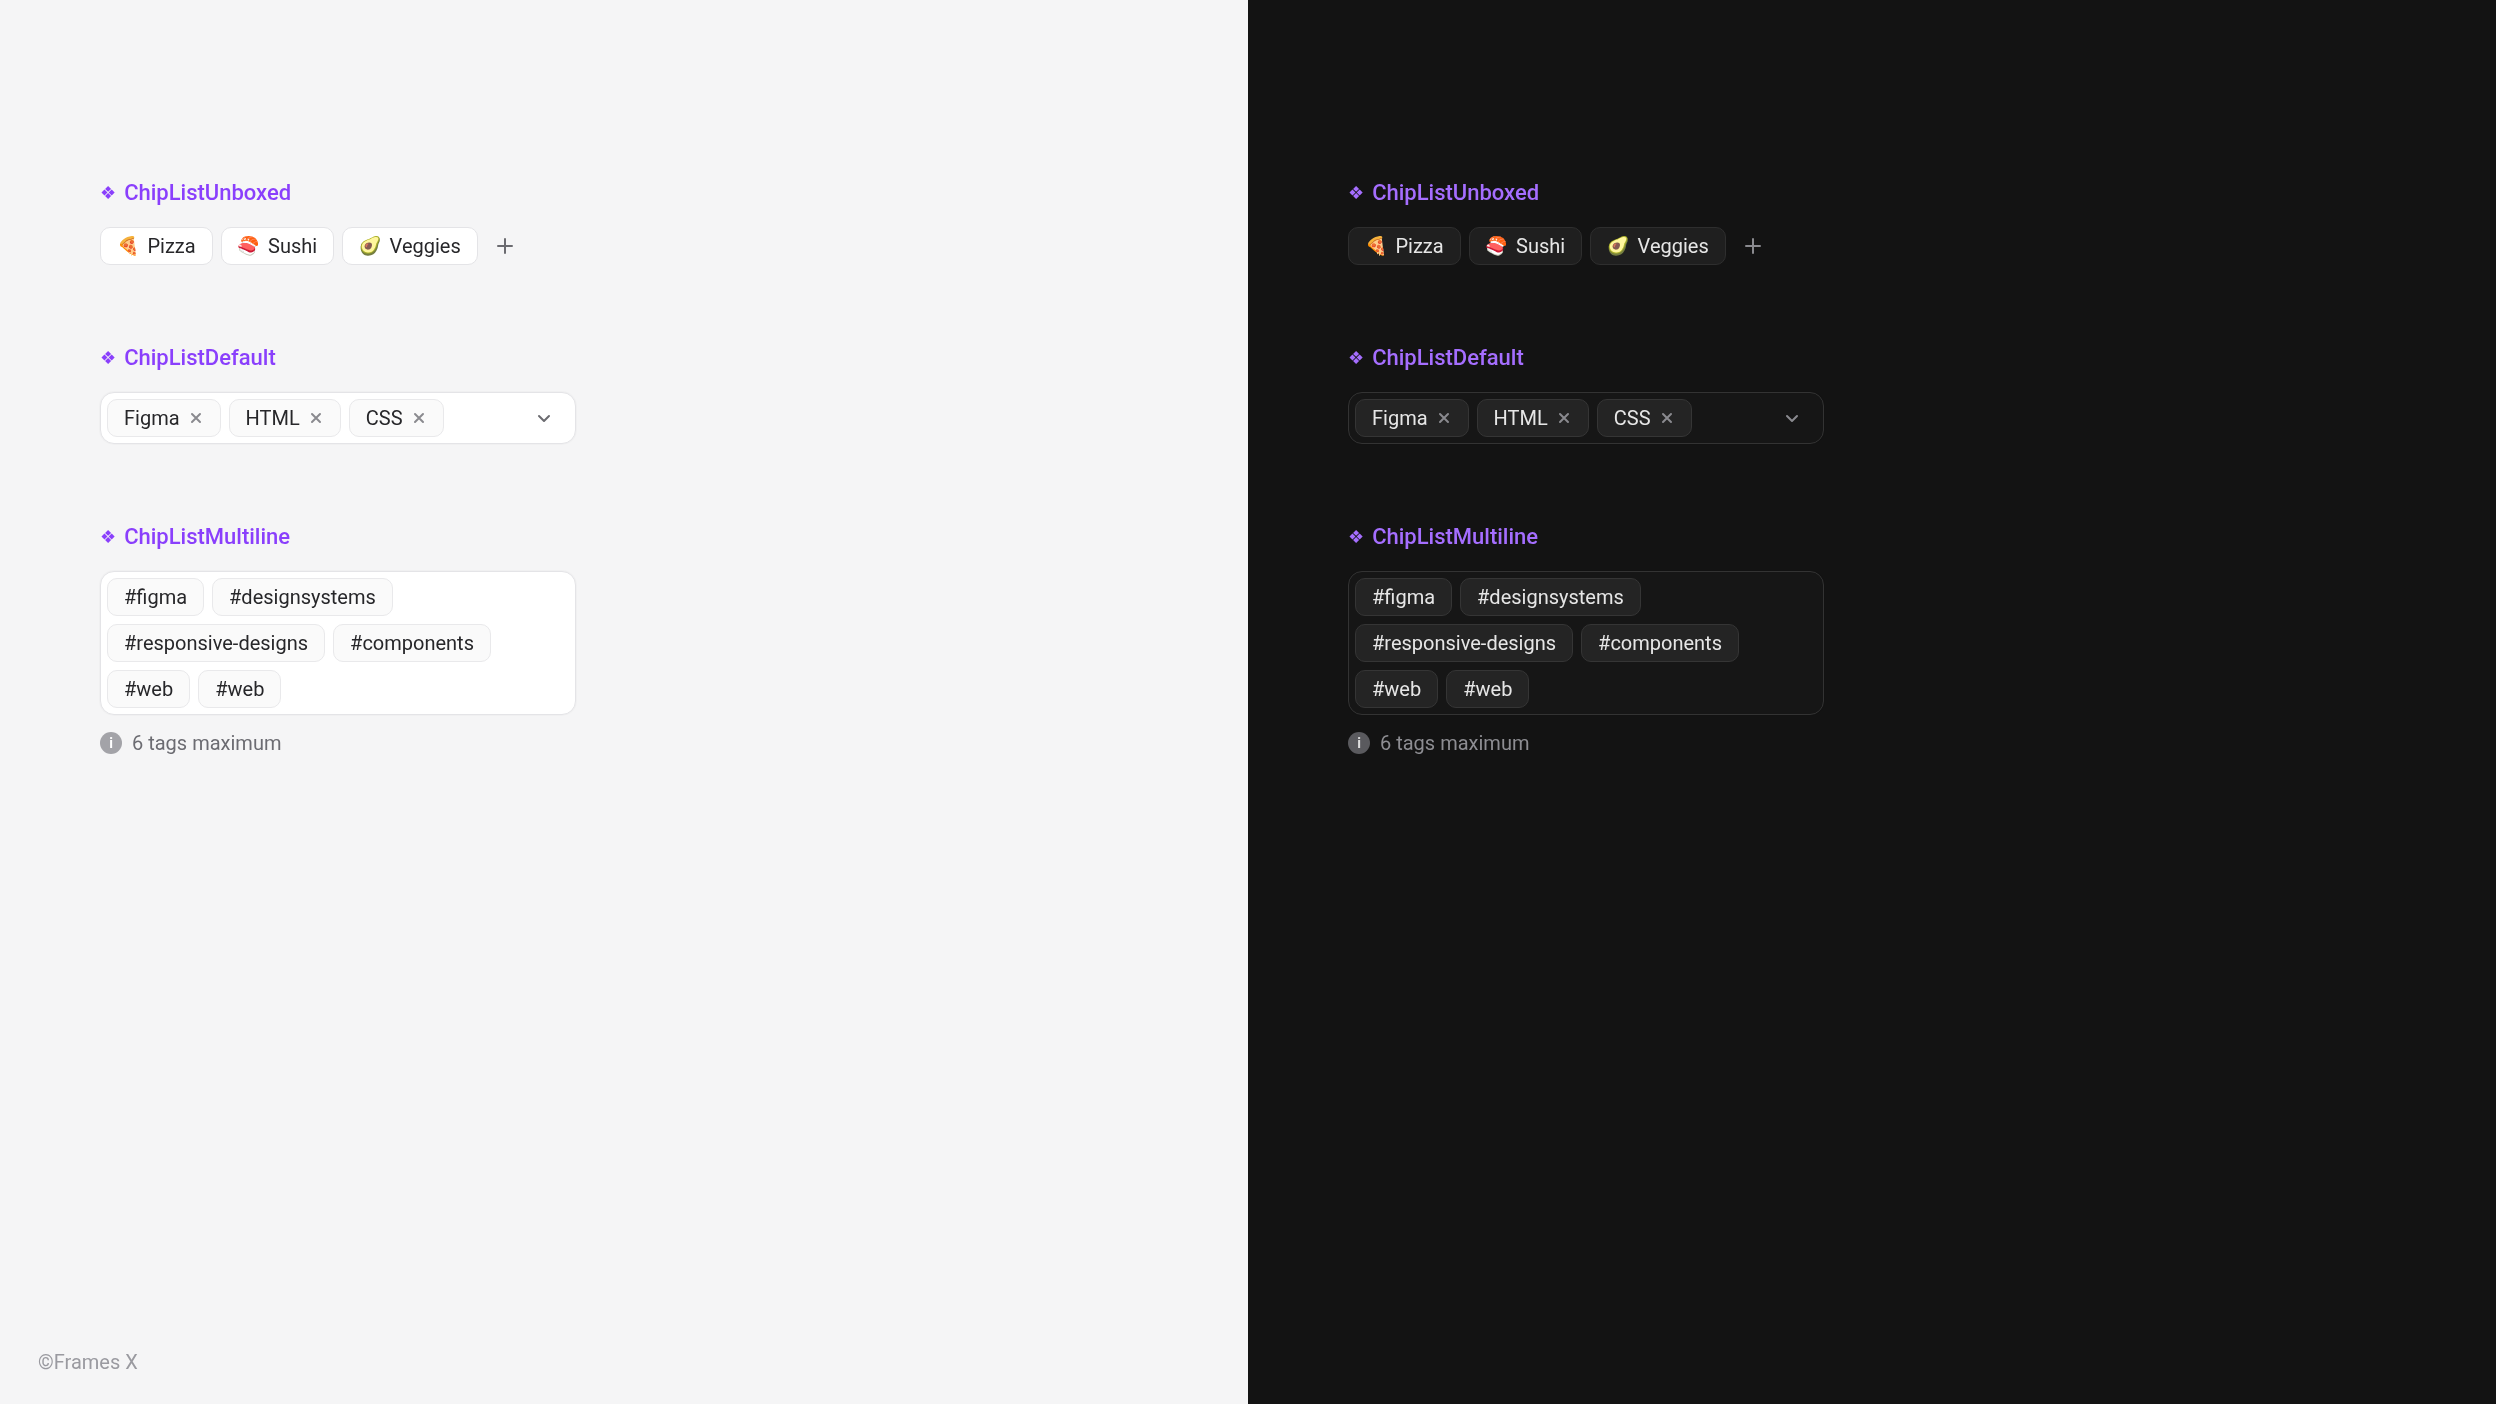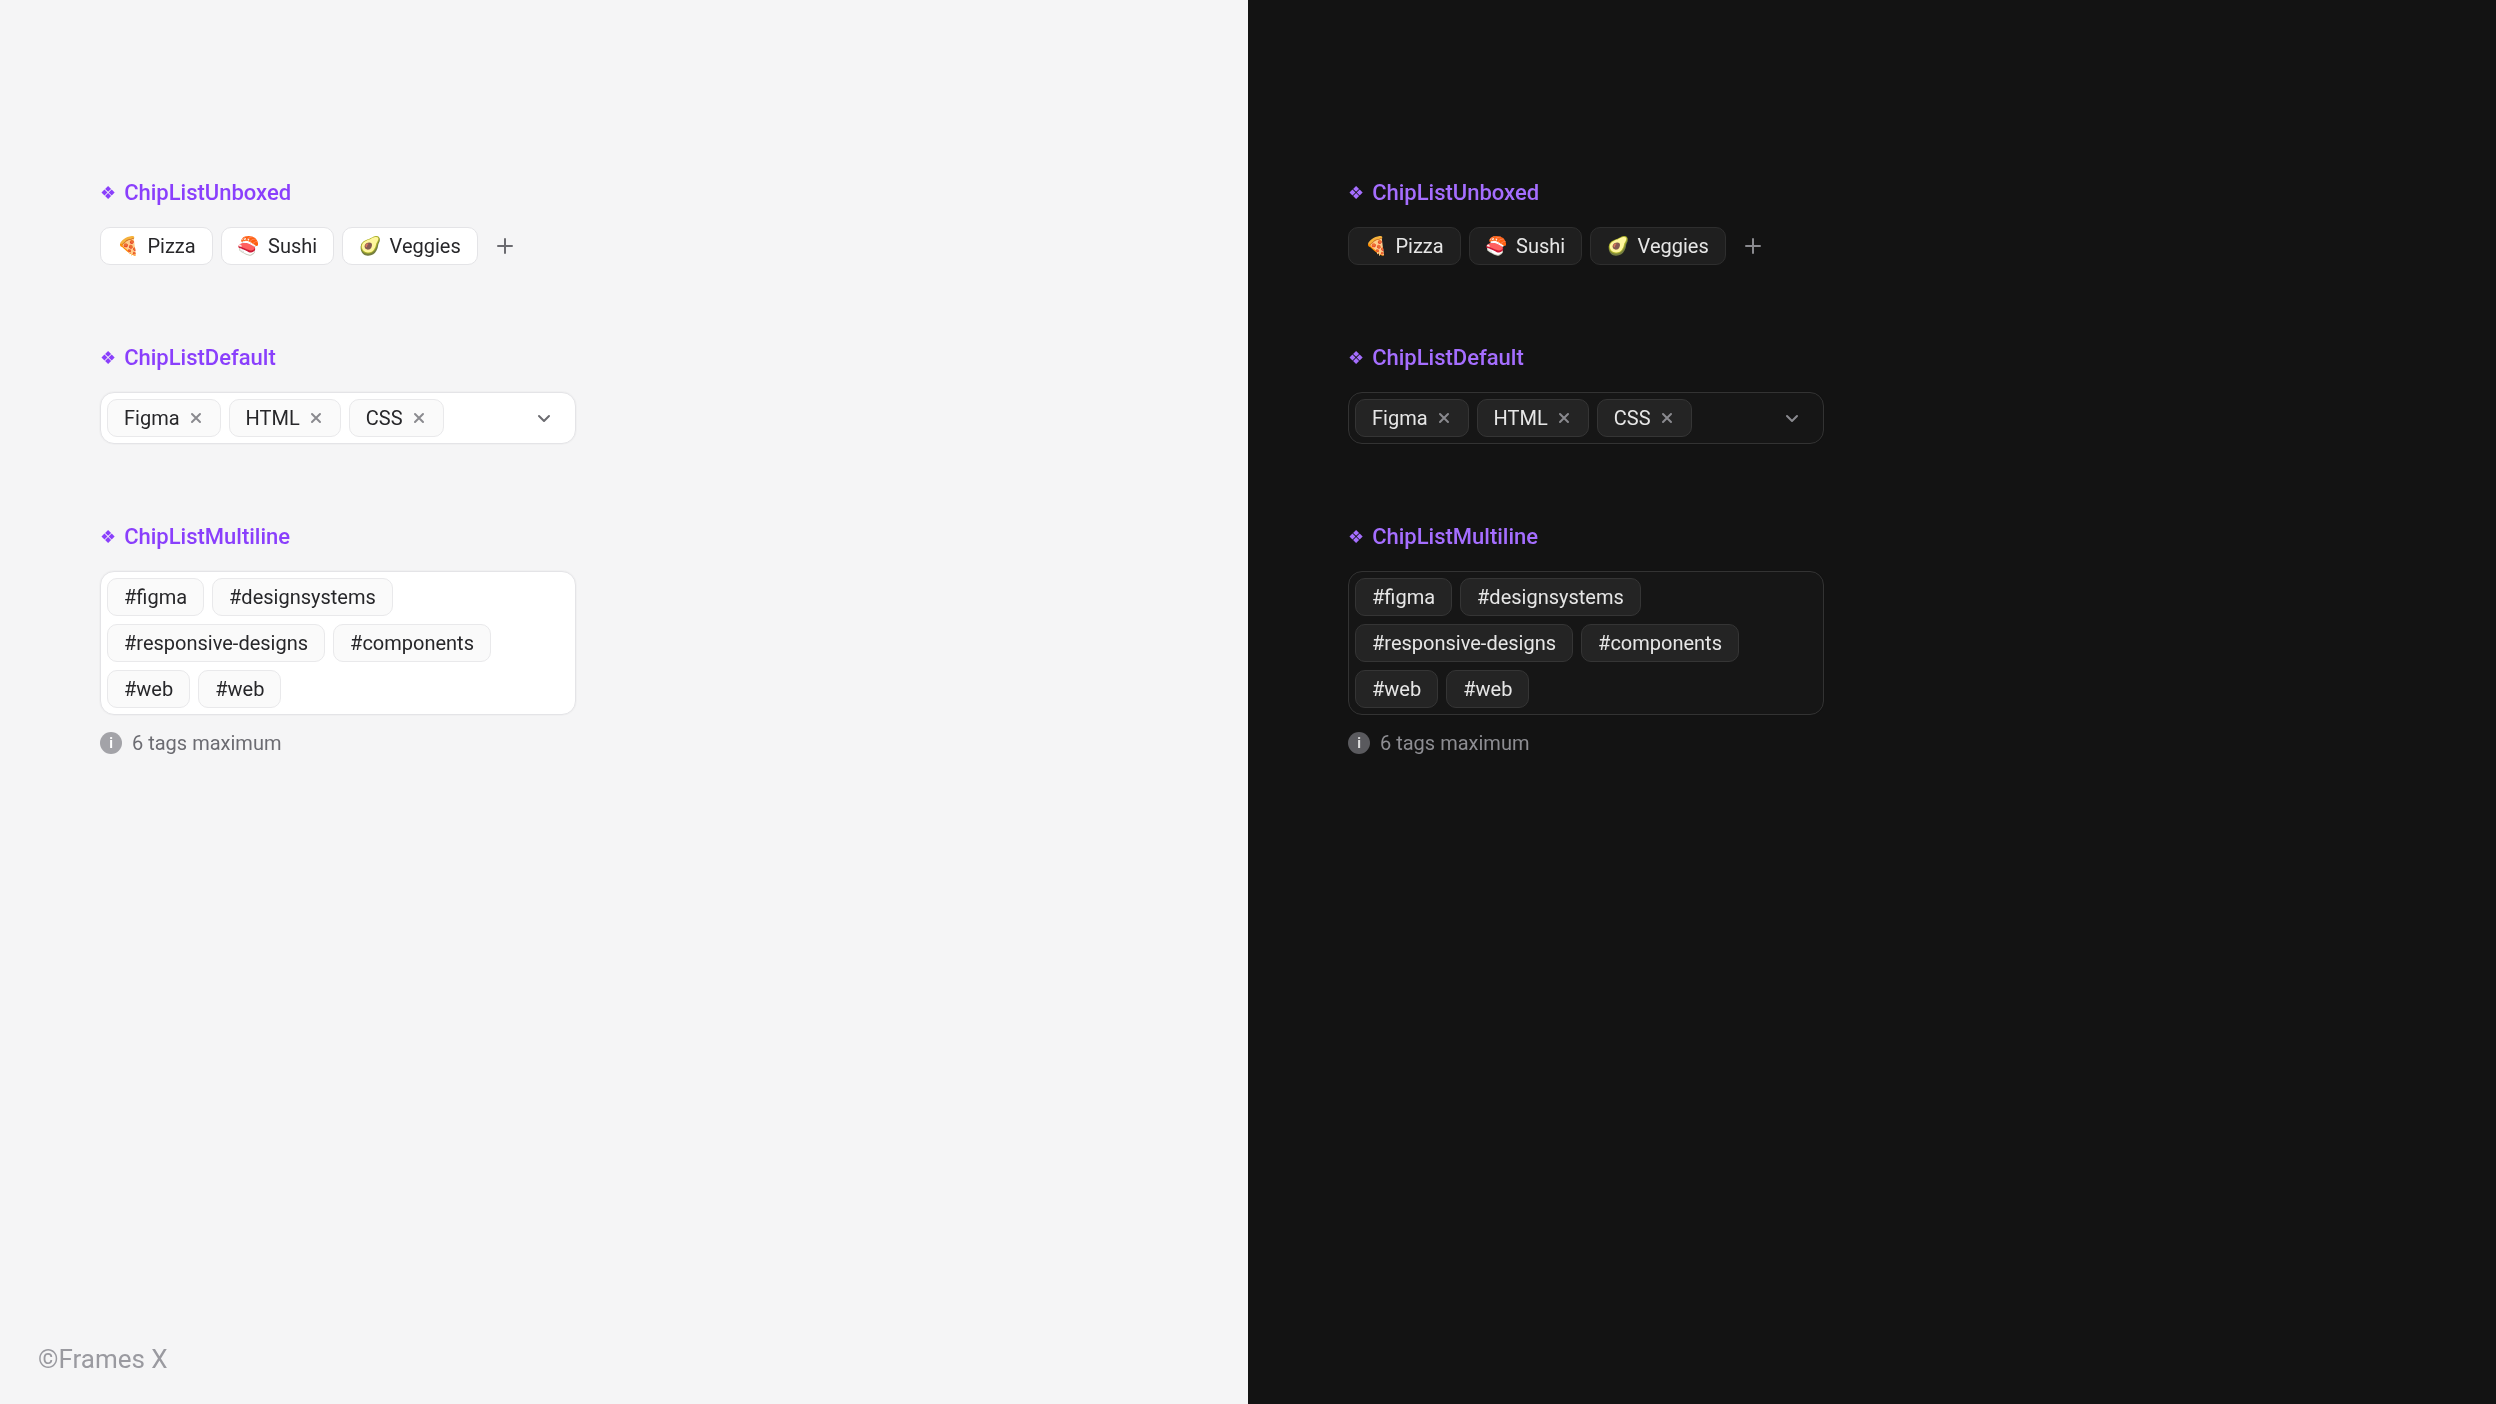--- a/index.html
+++ b/index.html
@@ -85,21 +85,21 @@
     width: 22px; height: 22px; border-radius: 50%;
     background: #A3A3A8; color: #fff;
     display: inline-flex; align-items: center; justify-content: center;
     font-size: 14px; font-weight: 700;
   }
   .pane.dark .info-dot { background: #5A5A5E; color: #E0E0E0; }
 
   .brand {
     position: absolute;
     left: 38px; bottom: 30px;
-    color: #9A9AA0; font-size: 26px;
+    color: #9A9AA0; font-size: 20px;
   }
 
   svg { display: block; }
 </style>
 </head>
 <body>
 
 <div class="page">
 
   <div class="pane light">

